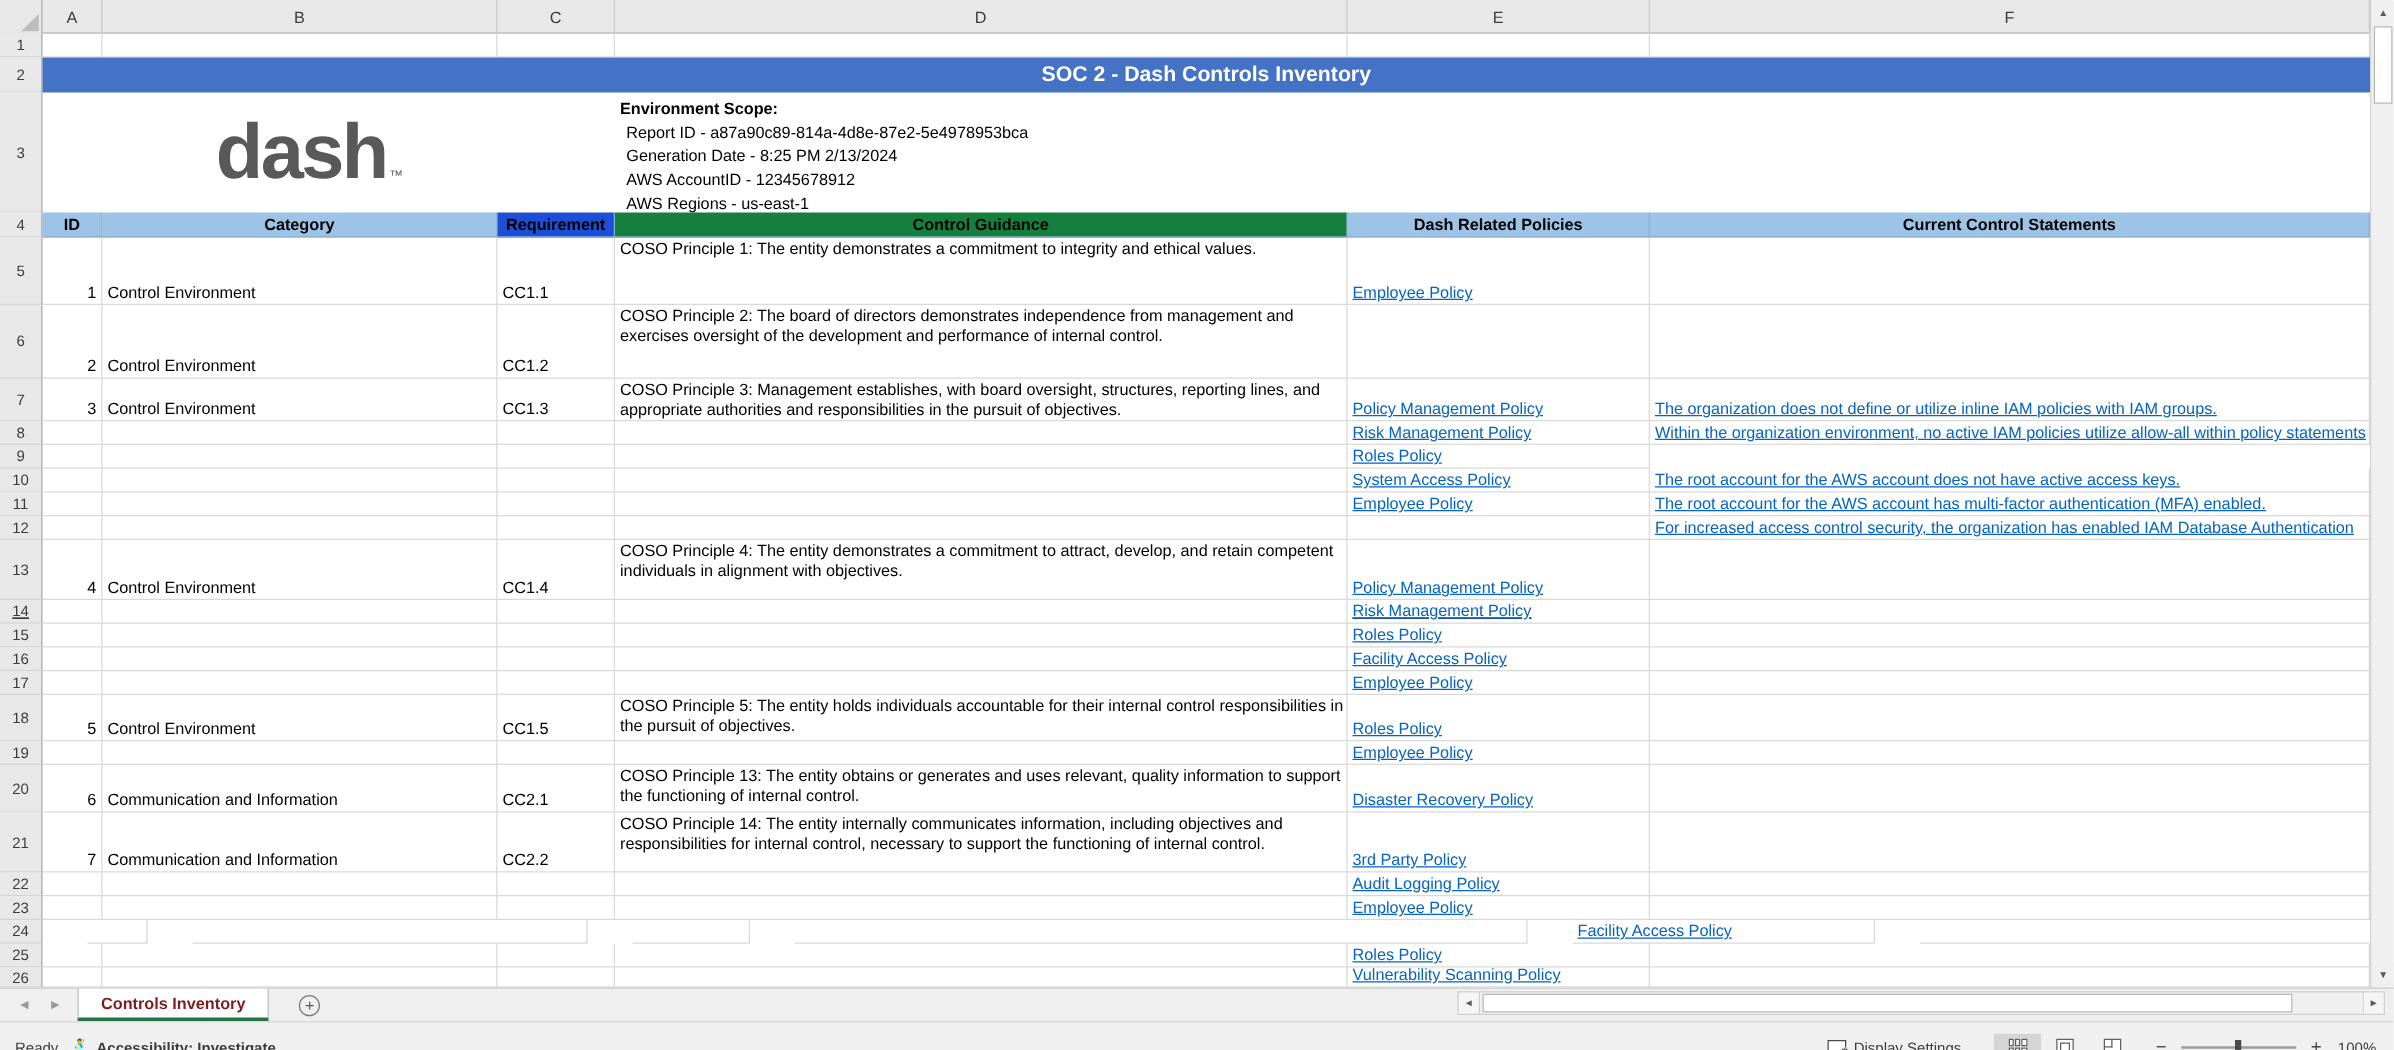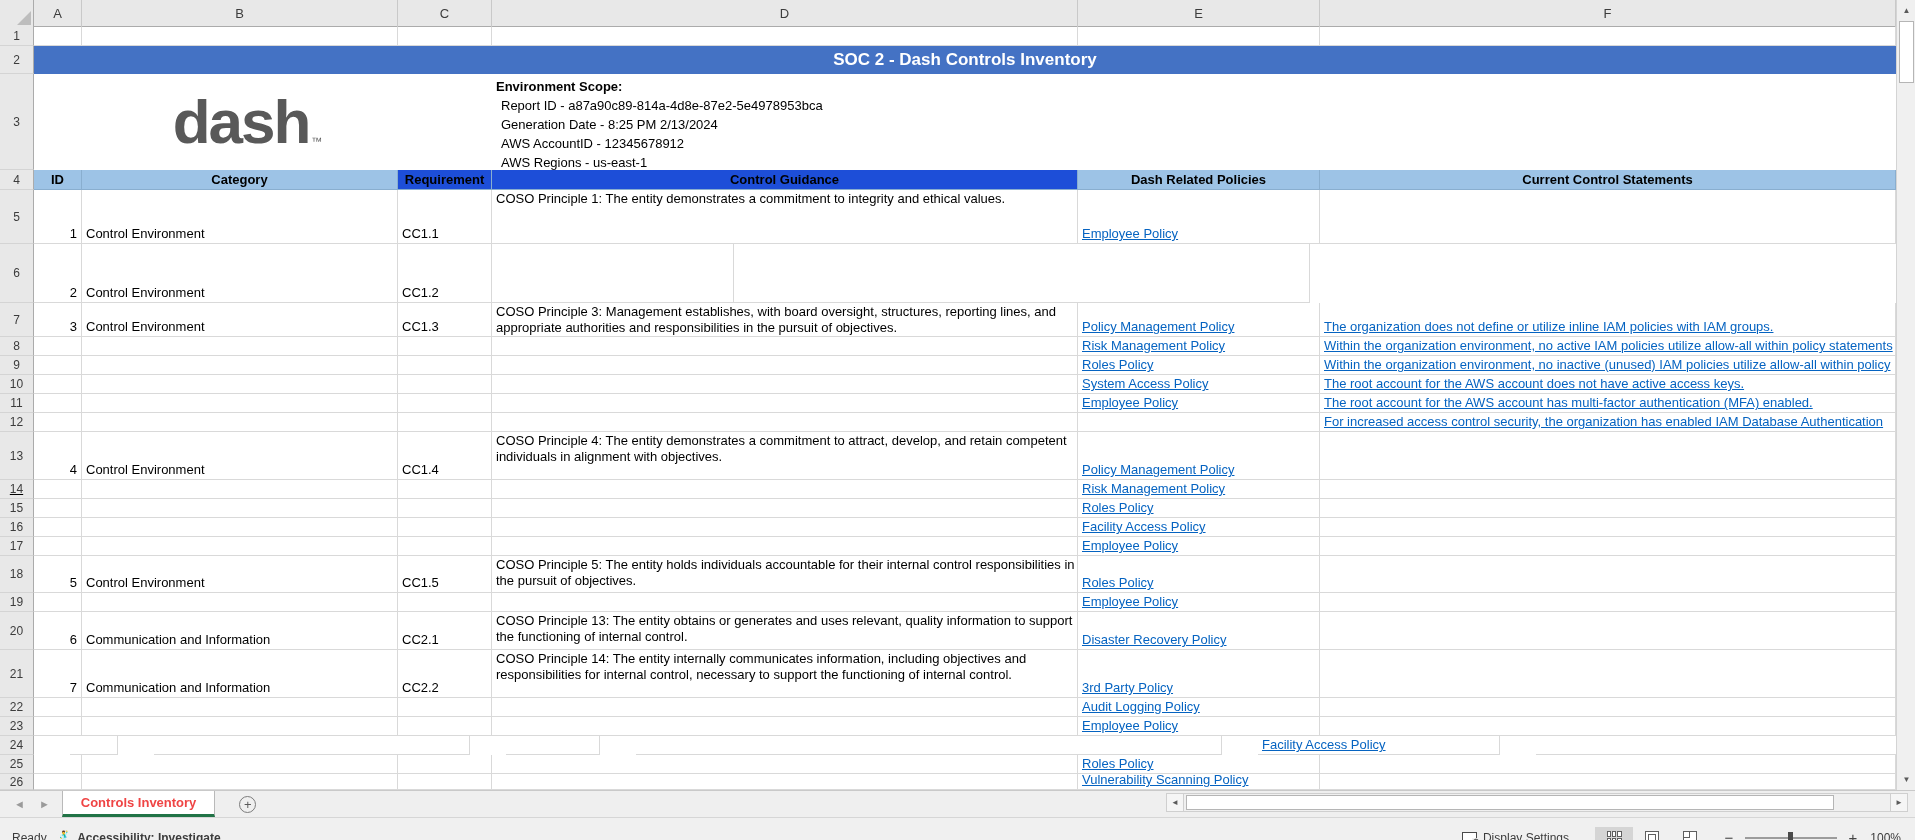--- a/index.html
+++ b/index.html
@@ -41,21 +41,21 @@
   .vscroll { position:absolute; right:0; top:0; width:19px; height:790px; background:#F0F0F0; border-left:1px solid #D4D4D4; }
   .vscroll .btn { position:absolute; left:1px; width:17px; height:19px; background:#F0F0F0; color:#5a5a5a; font-size:8px; display:flex; align-items:center; justify-content:center; }
   .vscroll .thumb { position:absolute; left:2px; top:21px; width:15px; height:62px; background:#fff; border:1px solid #B5B5B5; }
   .vscroll .btn.up { top:1px; }
   .vscroll .btn.down { bottom:1px; }
 
   
   .tabbar { position:absolute; left:0; top:790px; width:1915px; height:27px; background:#EFEFEF; border-top:1px solid #C9C9C9; display:flex; align-items:stretch; }
   .tab-nav { display:flex; align-items:center; gap:14px; padding:0 12px 0 14px; color:#9a9a9a; font-size:11px; }
   .sheet-tab { background:#fff; border-left:1px solid #B9B9B9; border-right:1px solid #B9B9B9; border-bottom:3px solid #217346;
-               display:flex; align-items:center; padding:0 18px; font-size:13px; font-weight:bold; color:#ef4444; cursor:pointer; }
+               display:flex; align-items:center; padding:0 18px; font-size:13px; font-weight:bold; color:#7f1d1d; cursor:pointer; }
   .newsheet { display:flex; align-items:center; margin-left:24px; }
   .newsheet .circle { width:17px; height:17px; border-radius:50%; border:1px solid #7c7c7c; color:#5a5a5a; font-size:13px; line-height:15px; text-align:center; cursor:pointer; background:#EFEFEF; }
   .hscroll { position:absolute; left:1166px; top:792px; width:742px; height:21px; display:flex; align-items:center; }
   .hscroll .btn { width:18px; height:19px; background:#F5F5F5; border:1px solid #CFCFCF; color:#5a5a5a; font-size:8px; display:flex; align-items:center; justify-content:center; }
   .hscroll .track { flex:1; height:19px; background:#F0F0F0; border-top:1px solid #CFCFCF; border-bottom:1px solid #CFCFCF; position:relative; }
   .hscroll .thumb { position:absolute; left:2px; top:1px; height:15px; width:648px; background:#fff; border:1px solid #B5B5B5; }
 
   
   .statusbar { position:absolute; left:0; top:817px; width:1915px; height:40px; background:#F0F0F0; border-top:1px solid #D6D6D6;
                display:flex; align-items:center; font-size:12px; color:#3c3c3c; }
@@ -125,40 +125,41 @@
           <div class="es-line">Generation Date - 8:25 PM 2/13/2024</div>
           <div class="es-line">AWS AccountID - 12345678912</div>
           <div class="es-line">AWS Regions - us-east-1</div>
         </div>
       </div>
       <div class="row" style="height: 20px;">
         <div class="rowhead">4</div>
         <div class="hcell" style="width: 48px; flex: 0 0 48px; background: rgb(157, 195, 230);">ID</div>
         <div class="hcell" style="width: 316px; flex: 0 0 316px; background: rgb(157, 195, 230);">Category</div>
         <div class="hcell" style="width: 94px; flex: 0 0 94px; background: #1d4ed8;">Requirement</div>
-        <div class="hcell" style="width: 586px; flex: 0 0 586px; background: #1d4ed8;">Control Guidance</div>
+        <div class="hcell" style="width: 586px; flex: 0 0 586px; background: #15803d;">Control Guidance</div>
         <div class="hcell" style="width: 242px; flex: 0 0 242px; background: rgb(157, 195, 230);">Dash Related Policies</div>
         <div class="hcell" style="width: 576px; flex: 0 0 576px; background: rgb(157, 195, 230);">Current Control Statements</div>
       </div>
       <div class="row" style="height: 54px;">
         <div class="rowhead">5</div>
         <div class="cell c-a" style="width: 48px; flex: 0 0 48px;">1</div>
         <div class="cell c-b" style="width: 316px; flex: 0 0 316px;">Control Environment</div>
         <div class="cell c-c" style="width: 94px; flex: 0 0 94px;">CC1.1</div>
         <div class="cell c-d" style="width: 586px; flex: 0 0 586px;">COSO Principle 1: The entity demonstrates a commitment to integrity and ethical values.</div>
         <div class="cell c-e">
           <a>Employee Policy</a>
         </div>
         <div class="cell c-f"></div>
       </div>
       <div class="row" style="height: 59px;">
         <div class="rowhead">6</div>
         <div class="cell c-a" style="width: 48px; flex: 0 0 48px;">2</div>
         <div class="cell c-b" style="width: 316px; flex: 0 0 316px;">Control Environment</div>
         <div class="cell c-c" style="width: 94px; flex: 0 0 94px;">CC1.2</div>
+        <div class="cell c-d" style="width: 586px; flex: 0 0 586px;">COSO Principle 2: The board of directors demonstrates independence from management and exercises oversight of the development and performance of internal control.</div>
         <div class="cell c-e"></div>
         <div class="cell c-f"></div>
       </div>
       <div class="row" style="height: 34px;">
         <div class="rowhead">7</div>
         <div class="cell c-a" style="width: 48px; flex: 0 0 48px;">3</div>
         <div class="cell c-b" style="width: 316px; flex: 0 0 316px;">Control Environment</div>
         <div class="cell c-c" style="width: 94px; flex: 0 0 94px;">CC1.3</div>
         <div class="cell c-d" style="width: 586px; flex: 0 0 586px;">COSO Principle 3: Management establishes, with board oversight, structures, reporting lines, and appropriate authorities and responsibilities in the pursuit of objectives.</div>
         <div class="cell c-e">
@@ -183,23 +184,20 @@
       </div>
       <div class="row" style="height: 19px;">
         <div class="rowhead">9</div>
         <div class="cell c-a" style="width: 48px; flex: 0 0 48px;"></div>
         <div class="cell c-b" style="width: 316px; flex: 0 0 316px;"></div>
         <div class="cell c-c" style="width: 94px; flex: 0 0 94px;"></div>
         <div class="cell c-d" style="width: 586px; flex: 0 0 586px;"></div>
         <div class="cell c-e">
           <a>Roles Policy</a>
         </div>
-        <div class="cell c-f">
-          <a>Within the organization environment, no inactive (unused) IAM policies utilize allow-all within policy</a>
-        </div>
       </div>
       <div class="row" style="height: 19px;">
         <div class="rowhead">10</div>
         <div class="cell c-a" style="width: 48px; flex: 0 0 48px;"></div>
         <div class="cell c-b" style="width: 316px; flex: 0 0 316px;"></div>
         <div class="cell c-c" style="width: 94px; flex: 0 0 94px;"></div>
         <div class="cell c-d" style="width: 586px; flex: 0 0 586px;"></div>
         <div class="cell c-e">
           <a>System Access Policy</a>
         </div>

